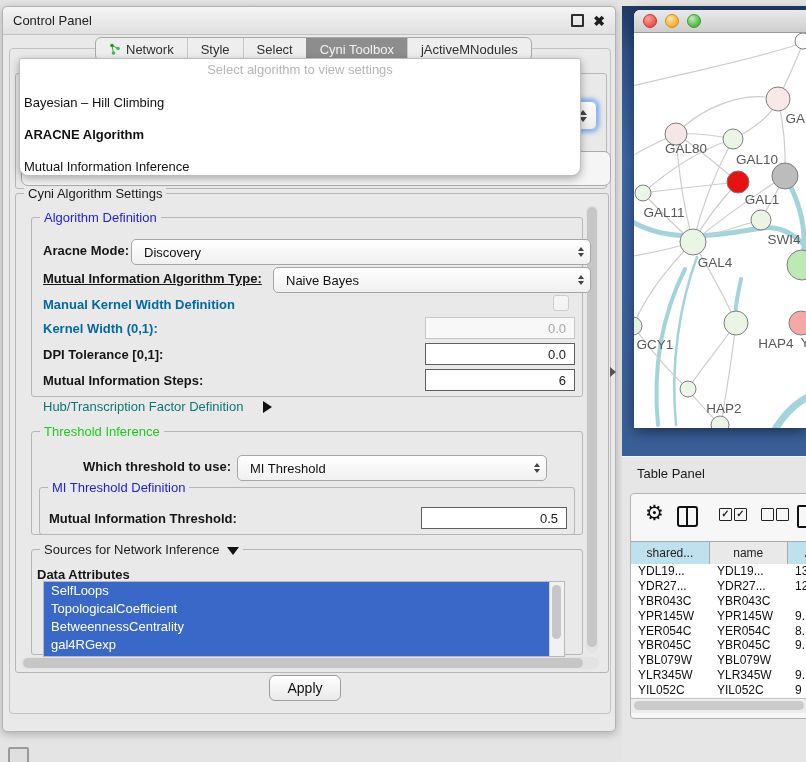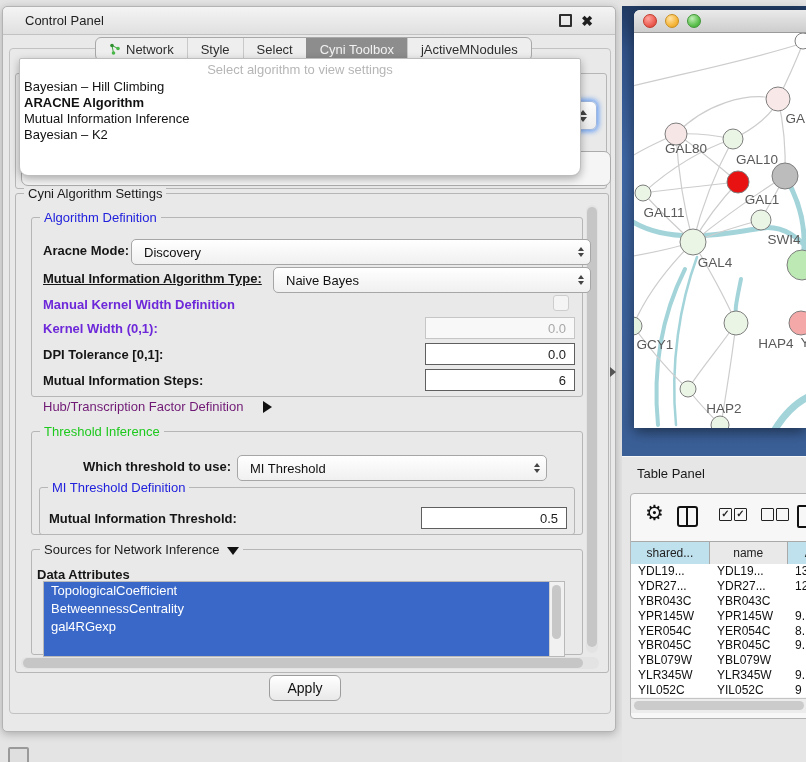--- a/index.html
+++ b/index.html
@@ -2,21 +2,21 @@
 <html><head>
 <meta charset="utf-8">
 <style>
   html,body{margin:0;padding:0;}
   .screen{position:relative;width:806px;height:762px;background:#e4e4e4;overflow:hidden;
           font-family:"Liberation Sans",sans-serif;color:#1c1c1c;}
   
   .win{position:absolute;left:2px;top:6px;width:612px;height:724px;background:#e9e9e9;
        border:1px solid #b3b3b3;border-radius:5px;box-shadow:0 2px 8px rgba(0,0,0,.25);}
   .titlebar{position:absolute;left:0;top:0;right:0;height:27px;background:linear-gradient(#f4f4f4,#e0e0e0);
-            border-bottom:1px solid #c2c2c2;border-radius:5px 5px 0 0;display:flex;align-items:center;padding:0 22px;}
+            border-bottom:1px solid #c2c2c2;border-radius:5px 5px 0 0;display:flex;align-items:center;padding:0 10px;}
   .titlebar .t{font-size:13px;color:#222;}
   .tb-icons{margin-left:auto;display:flex;align-items:center;gap:9px;}
   .sq-icon{width:9px;height:9px;border:2px solid #2e2e2e;border-radius:1px;}
   .x-icon{font-size:14px;font-weight:bold;color:#1e1e1e;line-height:1;}
   
   .tabbar{position:absolute;display:flex;border:1px solid #a8a8a8;border-radius:6px;overflow:hidden;
           background:#eeeeee;height:22px;font-size:13px;z-index:20;}
   .tab{display:flex;align-items:center;gap:5px;padding:0 13px;border-left:1px solid #c9c9c9;color:#2e2e2e;white-space:nowrap;}
   .tab:first-child{border-left:none;}
   .tab.sel{background:#8d8d8d;color:#f2f2f2;border-left-color:#8d8d8d;}
@@ -25,44 +25,44 @@
   
   .gb{position:absolute;border:1px solid #b6b6b6;border-radius:3px;}
   .gb-title{position:absolute;top:-8px;left:8px;background:#e9e9e9;padding:0 4px;font-size:13px;white-space:nowrap;}
   .t-blue{color:#2121dd;}
   .t-green{color:#1ec91e;}
   
   .popup{position:absolute;left:16px;top:51px;width:560px;height:116px;background:#ffffff;
          border:1px solid #bdbdbd;border-radius:2px 2px 9px 9px;box-shadow:0 3px 8px rgba(0,0,0,.3);
          z-index:50;overflow:hidden;}
   .popup .ph{height:20px;display:flex;align-items:center;justify-content:center;color:#b6b6b6;font-size:13px;}
-  .popup .it{height:16px;line-height:16px;padding-left:4px;font-size:13px;color:#111;}
+  .popup .it{height:16px;line-height:16px;padding-left:4px;font-size:13px;color:#111;margin-top:16px;}
   .popup .it.b{font-weight:bold;}
   .ghost-combo{position:absolute;left:18px;top:144px;width:576px;height:33px;background:#f5f5f5;
                border:1px solid #ababab;border-radius:7px;z-index:10;display:flex;align-items:center;
                padding-left:12px;font-size:13px;color:#aeaeae;}
   .focus-stepper{position:absolute;left:566px;top:94px;width:26px;height:27px;border-radius:6px;z-index:40;
                  background:linear-gradient(#fdfdfd,#ececec);border:1px solid #9fb6dd;
                  box-shadow:0 0 5px 2px rgba(90,150,245,.85);display:flex;flex-direction:column;
                  align-items:center;justify-content:center;gap:2px;}
   .tri-up{width:0;height:0;border-left:4px solid transparent;border-right:4px solid transparent;border-bottom:5px solid #444;}
   .tri-dn{width:0;height:0;border-left:4px solid transparent;border-right:4px solid transparent;border-top:5px solid #444;}
   
   .combo{position:absolute;background:linear-gradient(#ffffff,#f0f0f0);border:1px solid #a6a6a6;border-radius:5px;
          display:flex;align-items:center;font-size:13px;padding-left:12px;color:#111;}
   .stepper{position:absolute;right:6px;top:50%;transform:translateY(-50%);display:flex;flex-direction:column;gap:2px;align-items:center;}
   .stepper .tri-up{border-left-width:3.5px;border-right-width:3.5px;border-bottom-width:4.5px;}
   .stepper .tri-dn{border-left-width:3.5px;border-right-width:3.5px;border-top-width:4.5px;}
   .lbl{position:absolute;font-size:13px;font-weight:bold;color:#161616;white-space:nowrap;}
-  .lbl.dis{color:#6d28d9;}
+  .lbl.dis{color:#0369a1;}
   .field{position:absolute;background:#ffffff;border:1px solid #5f5f5f;font-size:13px;text-align:right;
          padding:0 8px;display:flex;align-items:center;justify-content:flex-end;}
   .field.dis{background:#f8f8f8;border:1px solid #c6c6c6;color:#a8a8a8;}
   .chk{position:absolute;width:14px;height:14px;border:1px solid #cdcdcd;border-radius:3px;background:#f4f4f4;}
-  .hub{position:absolute;font-size:13px;font-weight:500;color:#701a75;display:flex;align-items:center;gap:20px;}
+  .hub{position:absolute;font-size:13px;font-weight:500;color:#0f766e;display:flex;align-items:center;gap:20px;}
   .tri-right{width:0;height:0;border-top:6px solid transparent;border-bottom:6px solid transparent;border-left:9px solid #111;}
   .tri-down{width:0;height:0;border-left:6px solid transparent;border-right:6px solid transparent;border-top:8px solid #111;display:inline-block;margin-left:7px;vertical-align:middle;}
   
   .listbox{position:absolute;left:40px;top:574px;width:520px;height:74px;border:1px solid #b9b9b9;background:#3a68c8;overflow:hidden;display:flex;}
   .lb-items{flex:1;}
   .lb-items .li{height:18px;line-height:18px;padding-left:7px;font-size:13px;color:#ffffff;}
   .lb-scroll{width:14px;background:#f1f1f1;border-left:1px solid #cfcfcf;position:relative;}
   .lb-thumb{position:absolute;left:2px;top:3px;width:9px;height:54px;background:#c7c7c7;border-radius:5px;}
   .scroll-v{position:absolute;left:583px;top:198px;width:12px;height:448px;background:#e3e3e3;border-radius:6px;}
   .scroll-v .th{position:absolute;left:1px;top:2px;width:10px;height:440px;background:#c6c6c6;border-radius:5px;}
@@ -229,20 +229,21 @@
     <div class="field" style="left:418px;top:500px;width:128px;height:20px;">
       <span>0.5</span>
     </div>
 
     <div class="gb" style="left:28px;top:542px;width:550px;height:104px;">
       <span class="gb-title"><span>Sources for Network Inference</span><span class="tri-down"></span></span>
     </div>
     <span class="lbl" style="left:34px;top:560px;">Data Attributes</span>
     <div class="listbox">
       <div class="lb-items" id="attr-list" style="background: rgb(58, 104, 200);">
+          <div class="li">SelfLoops</div>
           <div class="li">TopologicalCoefficient</div>
           <div class="li">BetweennessCentrality</div>
           <div class="li">gal4RGexp</div>
         </div>
       <div class="lb-scroll">
           <div class="lb-thumb"></div>
         </div>
     </div>
 
     <div class="btn">

